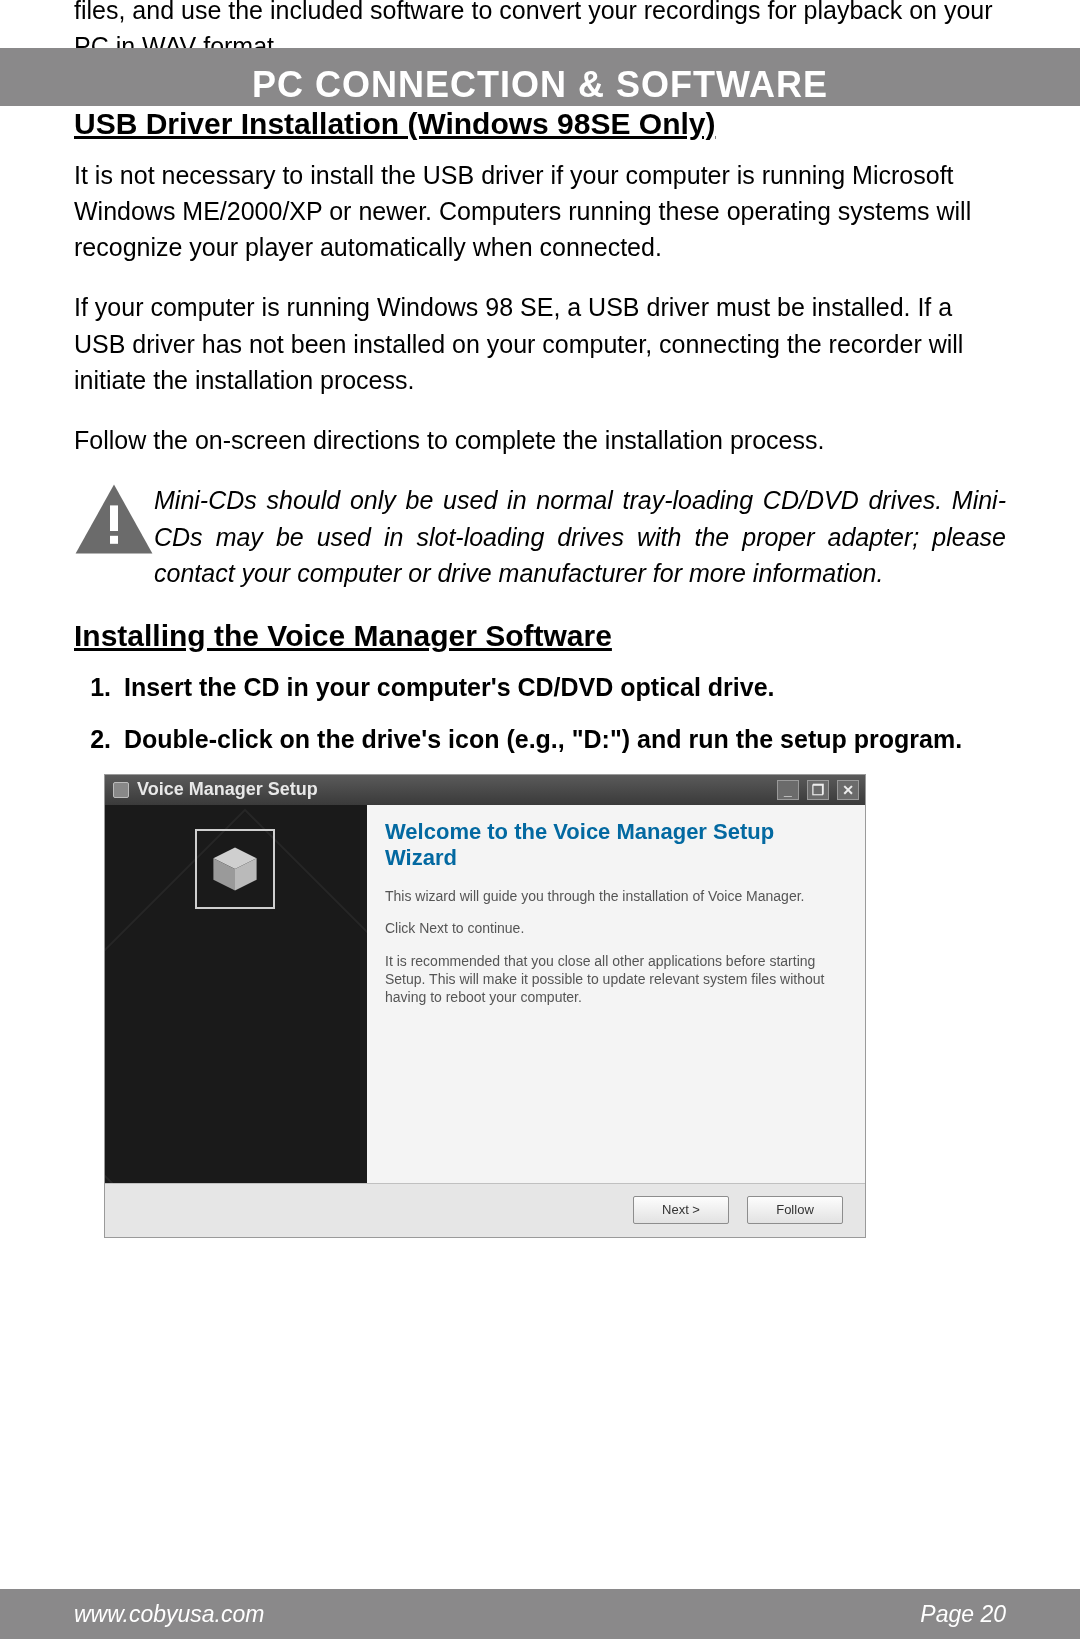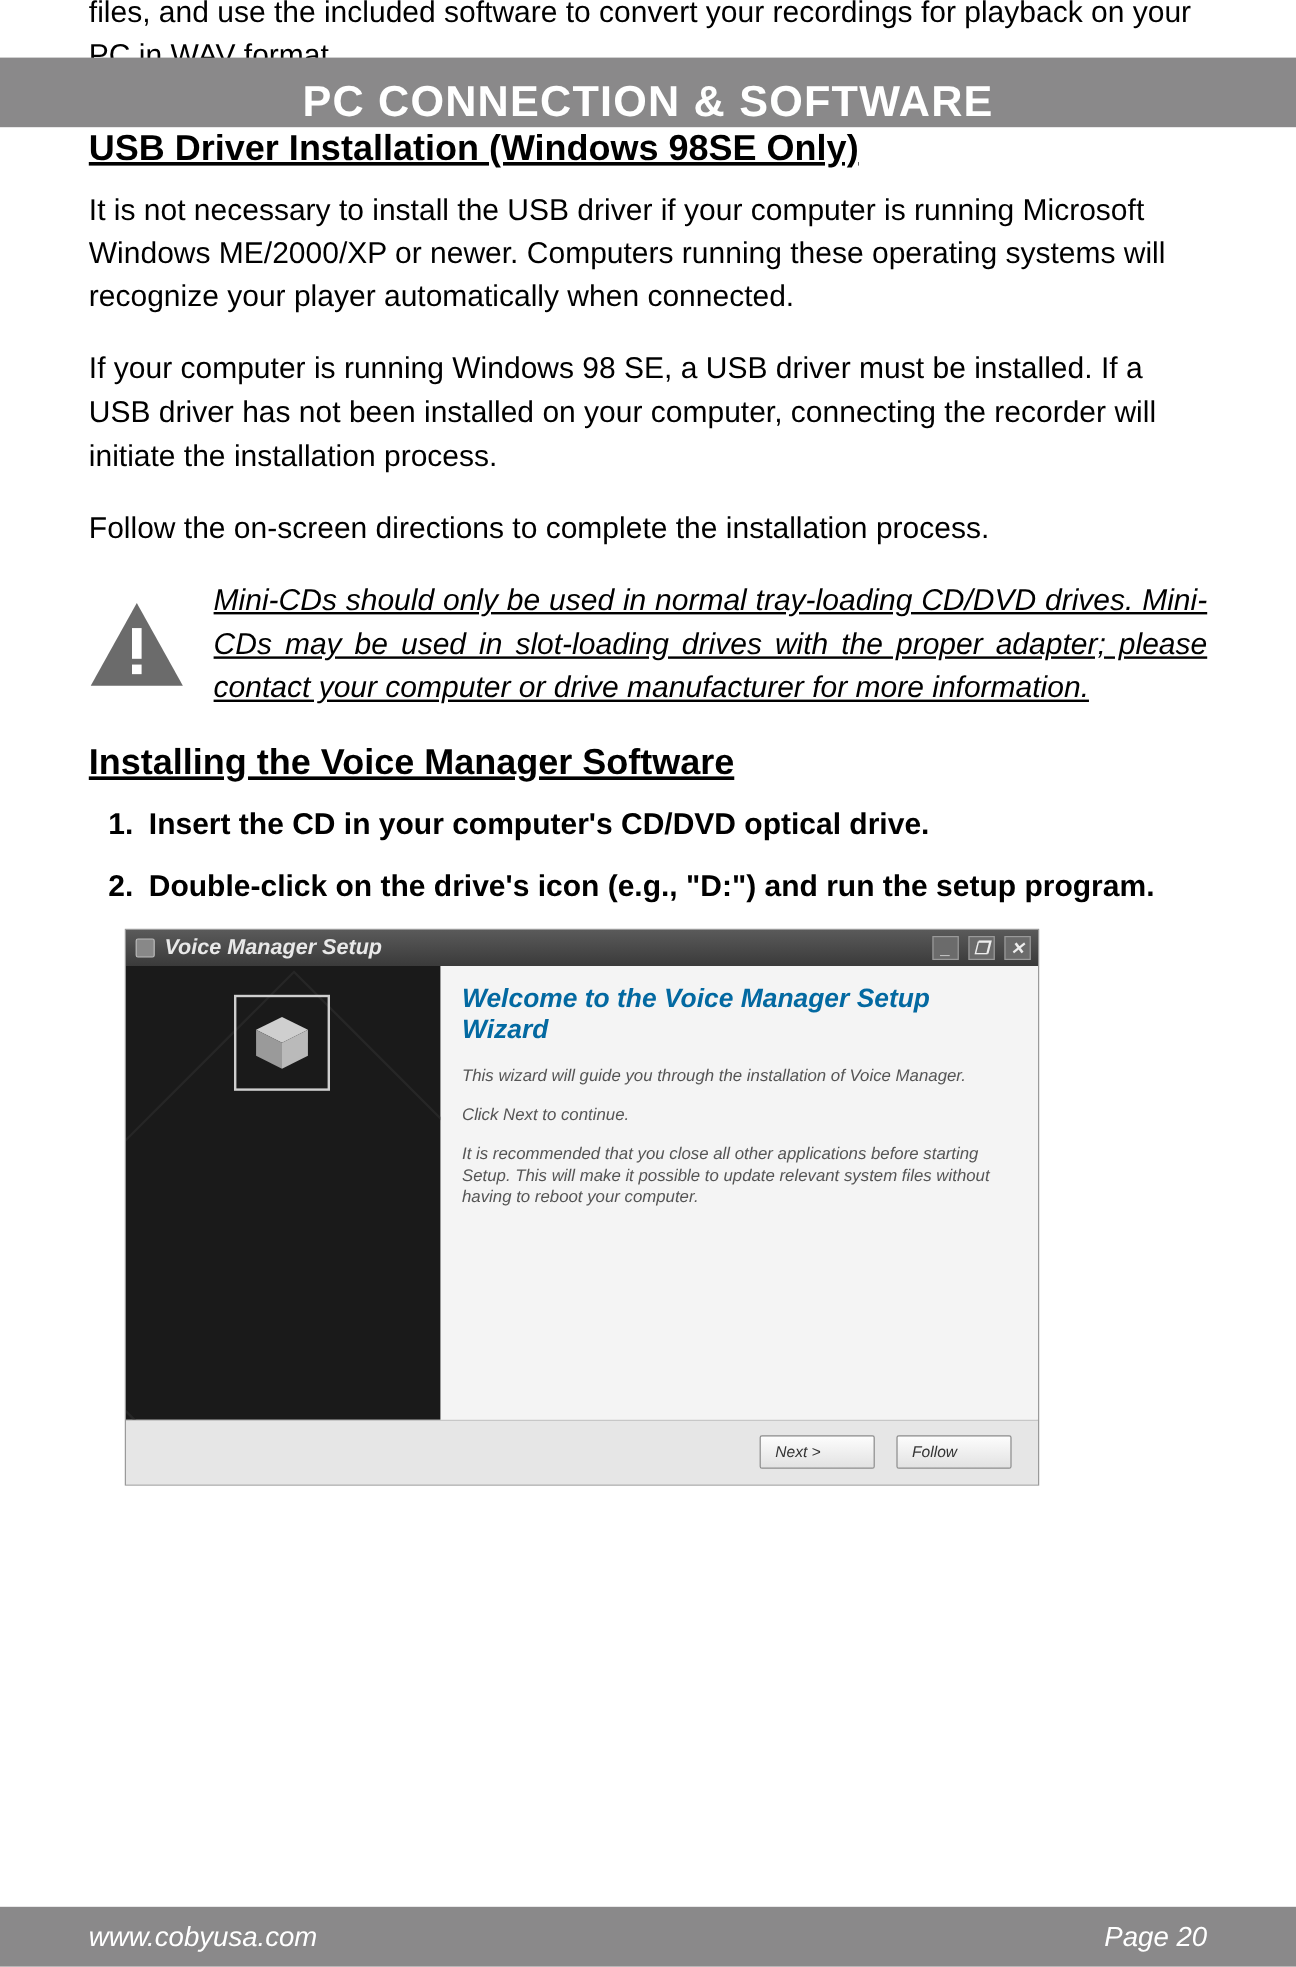--- a/index.html
+++ b/index.html
@@ -50,24 +50,22 @@
     color: #000;
   }
   .para {
     font-size: 25px;
     line-height: 1.45;
     color: #000;
     margin-bottom: 24px;
   }
   .warn-row {
     display: flex;
-    align-items: center;
-    gap: 24px;
+    align-items: flex-start;
     margin: 8px 0 28px 0;
-    text-decoration: underline;
   }
   .warn-icon {
     flex: 0 0 auto;
     width: 80px;
     height: 74px;
   }
   .warn-text {
     font-style: italic;
     font-size: 25px;
     line-height: 1.45;
@@ -80,21 +78,20 @@
     line-height: 1.45;
     color: #000;
   }
   ol.steps li { margin-bottom: 16px; padding-left: 6px; font-weight: bold; }
   .wizard {
     width: 762px;
     margin: 6px 0 0 30px;
     border: 1px solid #9a9a9a;
     background: #ededed;
     box-shadow: 0 0 0 1px #d0d0d0 inset;
-    font-style: italic;
   }
   .wiz-titlebar {
     background: linear-gradient(#5a5a5a,#3a3a3a);
     color: #e8e8e8;
     display: flex;
     align-items: center;
     gap: 8px;
     padding: 4px 6px 4px 8px;
     font-size: 18px;
     font-weight: bold;
@@ -174,21 +171,21 @@
   }
   .wiz-btn {
     min-width: 96px;
     height: 28px;
     background: linear-gradient(#fdfdfd,#e2e2e2);
     border: 1px solid #8d8d8d;
     font-family: Tahoma, Arial, sans-serif;
     font-size: 13px;
     color: #333;
     padding: 0 12px;
-    text-align: left;
+    text-align: center;
     line-height: 26px;
     border-radius: 2px;
   }
   .page-foot {
     position: absolute;
     left: 0; right: 0; bottom: 0;
     height: 50px;
     background: #8a898a;
     color: #fff;
     font-style: italic;

